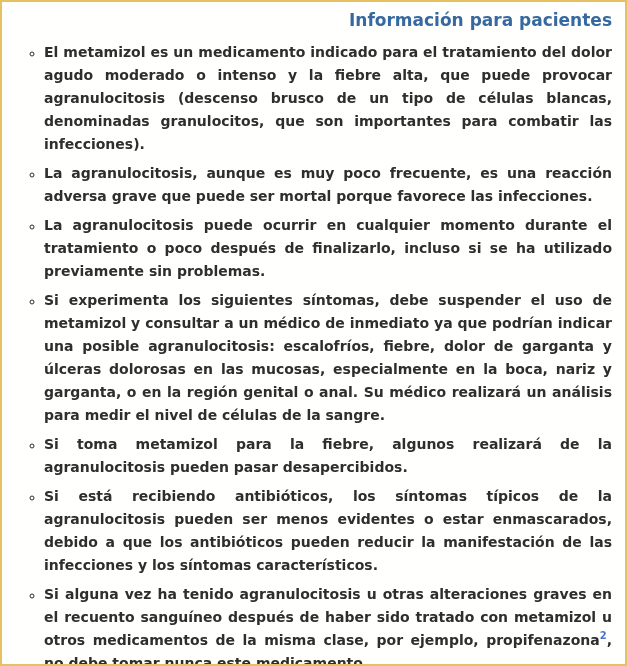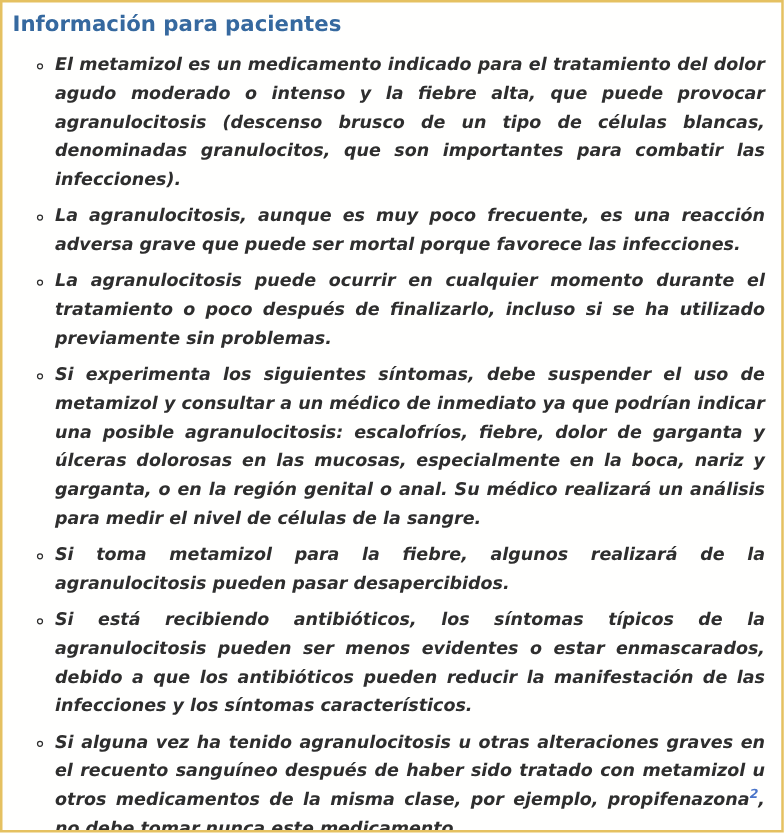--- a/index.html
+++ b/index.html
@@ -19,35 +19,35 @@
     padding: 6px 13px 6px 8px;
     overflow: hidden;
     font-family: "DejaVu Sans", "Liberation Sans", sans-serif;
   }
   .page-title {
     margin: 0;
     font-size: 17px;
     line-height: 24px;
     font-weight: bold;
     color: var(--title);
+    text-align: right;
   }
   ul.info-list {
     margin: 9px 0 0 0;
     padding: 0 0 0 34px;
     list-style-type: circle;
     list-style-position: outside;
   }
   ul.info-list > li {
     font-size: 14px;
     line-height: 23px;
     font-weight: 600;
     color: var(--text);
     text-align: justify;
     margin: 0 0 6px 0;
-    font-style: italic;
   }
   ul.info-list > li::marker {
     color: var(--text);
     font-size: 12px;
   }
   .footnote-ref {
     color: var(--footnote_link);
     font-weight: 600;
     font-size: 10px;
     vertical-align: super;

